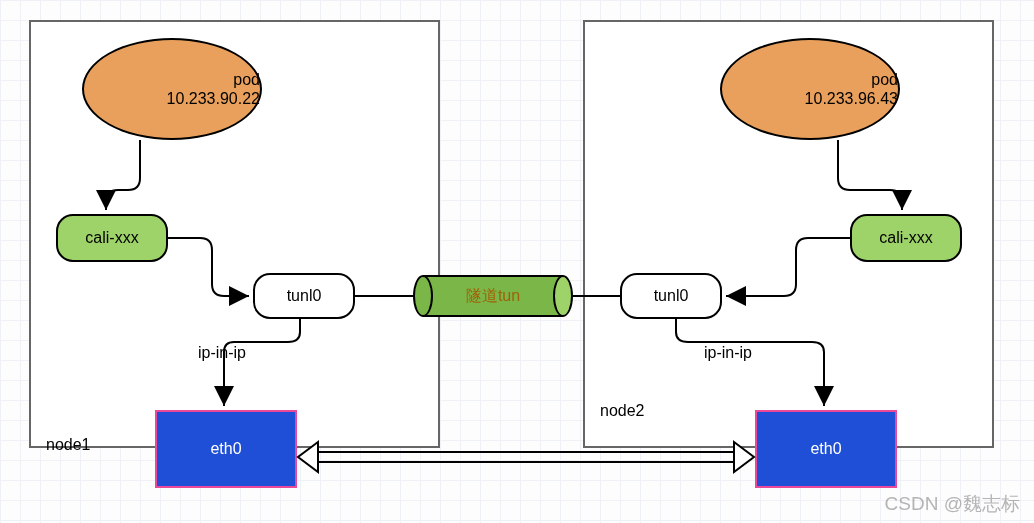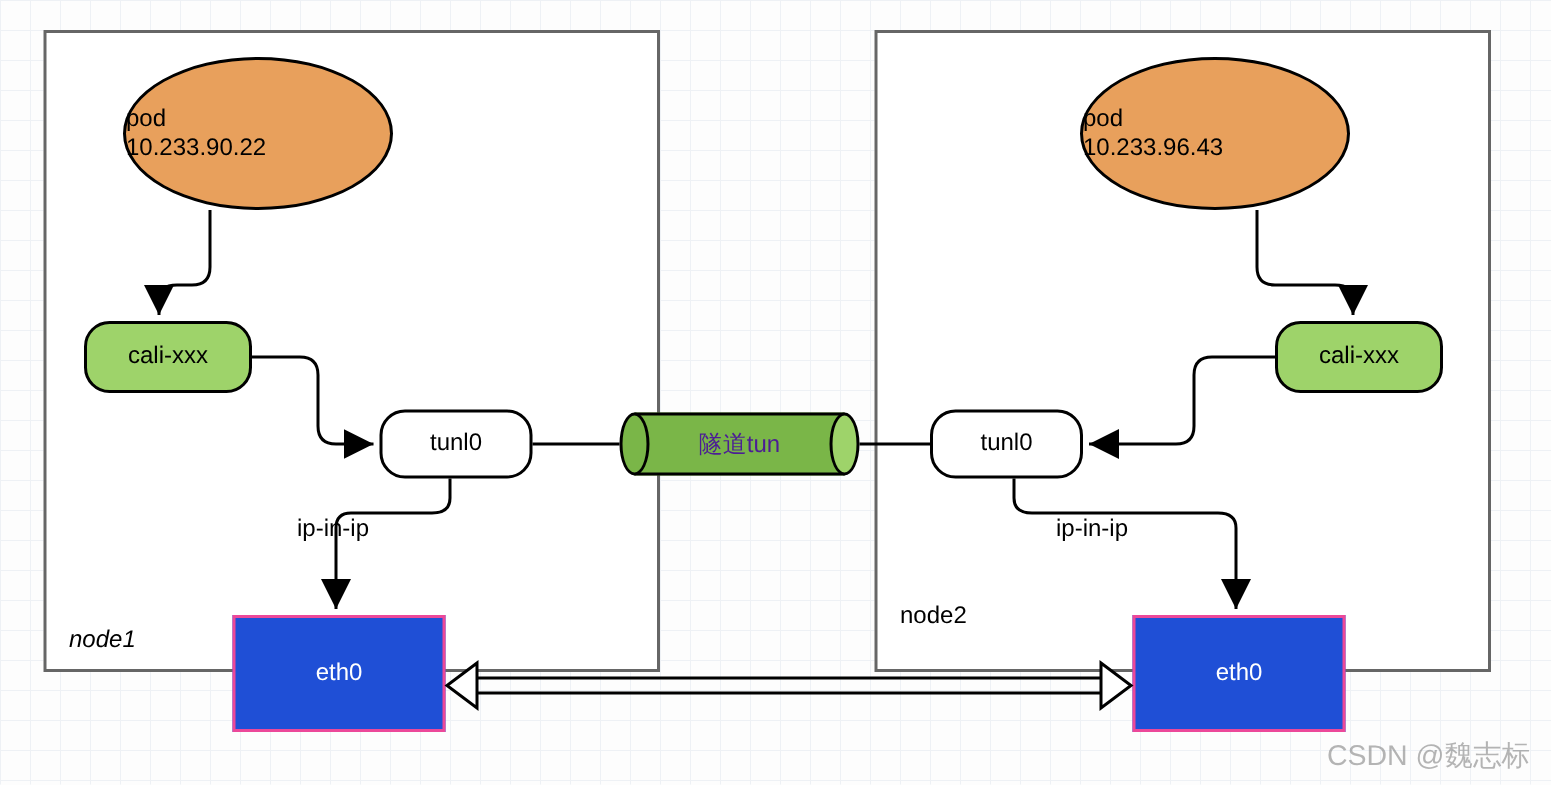--- a/index.html
+++ b/index.html
@@ -21,21 +21,21 @@
     position: absolute;
     background: #fff;
     border: 2px solid #666;
   }
   .ellipse {
     position: absolute;
     border: 2px solid #000;
     border-radius: 50%;
     display: flex;
     flex-direction: column;
-    align-items: flex-start;
+    align-items: flex-end;
     justify-content: center;
     text-align: center;
     line-height: 1.2;
   }
   .rounded {
     position: absolute;
     border: 2px solid #000;
     border-radius: 17px;
     display: flex;
     align-items: center;
@@ -50,21 +50,21 @@
   }
   .label {
     position: absolute;
     background: transparent;
   }
   .cylinder {
     position: absolute;
     display: flex;
     align-items: center;
     justify-content: center;
-    color: #4c1d95;
+    color: #a16207;
   }
   .cylinder .body {
     position: absolute;
     left: 10px; right: 10px; top: 0; bottom: 0;
     background: #7ab648;
     border-top: 2px solid #000;
     border-bottom: 2px solid #000;
   }
   .cylinder .capL, .cylinder .capR {
     position: absolute;
@@ -124,21 +124,21 @@
 </div>
 
 <div class="rect" style="left:155px; top:410px; width:142px; height:78px; background:#1f4fd6; color:#fff;">
   <span>eth0</span>
 </div>
 
 <div class="rect" style="left:755px; top:410px; width:142px; height:78px; background:#1f4fd6; color:#fff;">
   <span>eth0</span>
 </div>
 
-<div class="label" style="left:46px; top:418px;font-style:italic;">
+<div class="label" style="left:46px; top:436px;">
   <span>node1</span>
 </div>
 <div class="label" style="left:600px; top:402px;">
   <span>node2</span>
 </div>
 
 <div class="label" style="left:196px; top:344px; background:#fff; padding:0 2px;">
   <span>ip-in-ip</span>
 </div>
 <div class="label" style="left:702px; top:344px; background:#fff; padding:0 2px;">

